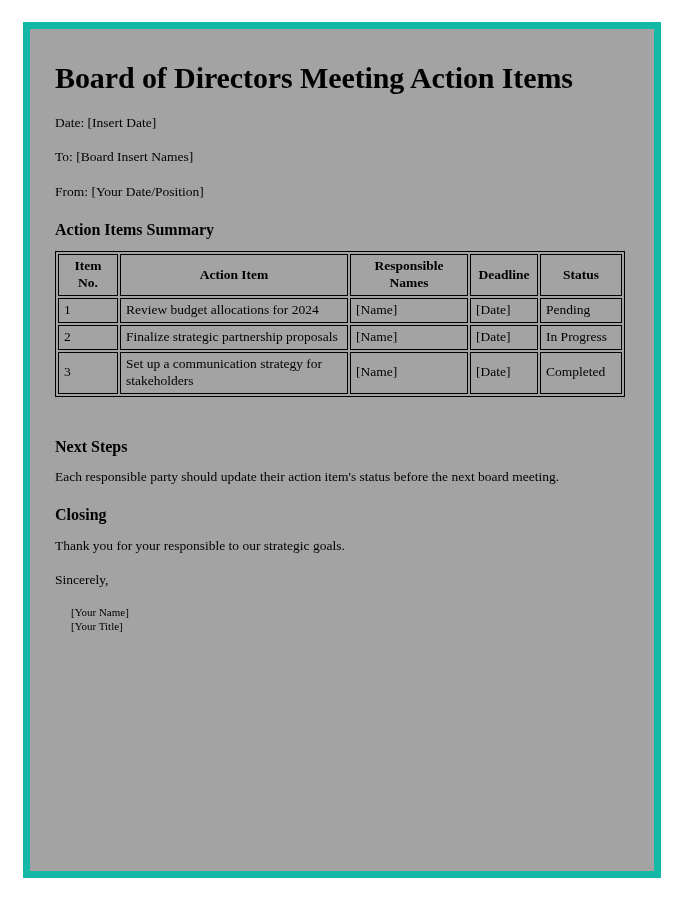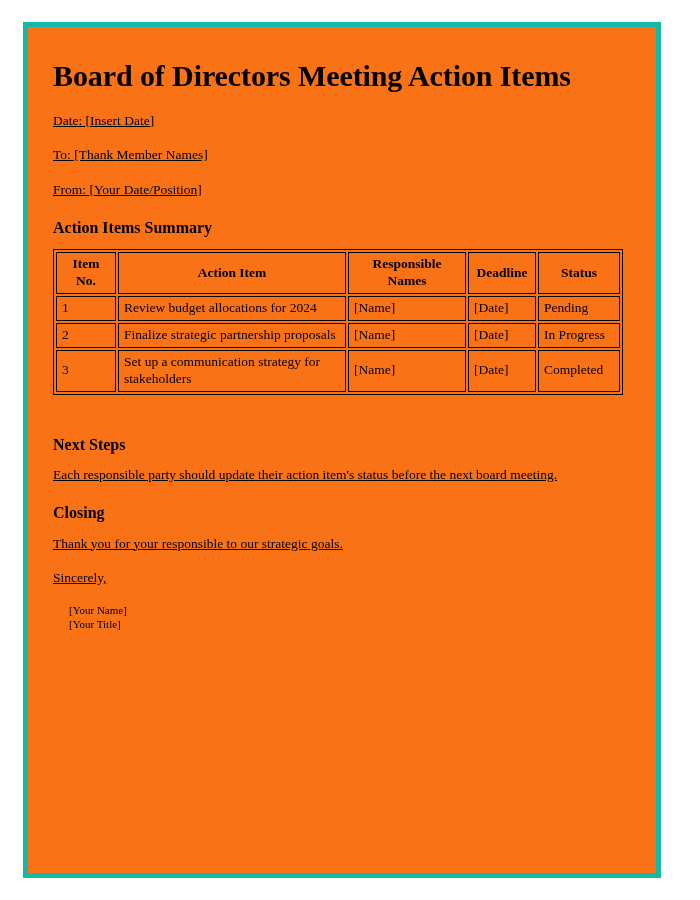--- a/index.html
+++ b/index.html
@@ -14,22 +14,22 @@
     font-family: "Liberation Serif", "DejaVu Serif", serif;
     color: #000000;
   }
 
   .page {
     position: absolute;
     left: 23px;
     top: 22px;
     width: 638px;
     height: 856px;
-    border: 5px solid #14b8a6;
-    background: #f97316;
+    border: 7px solid #14b8a6;
+    background: #a3a3a3;
     box-sizing: border-box;
     overflow: hidden;
   }
 
   .content {
     position: absolute;
     left: 25px;
     top: 20px;
     width: 560px;
   }
@@ -49,21 +49,20 @@
     line-height: 1.2;
     margin: 20px 0 12px 0;
   }
 
   p.meta-line,
   p.body-text {
     font-size: 13.5px;
     line-height: 1.3;
     margin: 0 0 17px 0;
     max-width: 547px;
-    text-decoration: underline;
   }
 
   p.body-text.tight {
     margin-bottom: 14px;
   }
 
   p.signature-block {
     font-size: 11px;
     line-height: 1.35;
     margin: 16px;
@@ -107,21 +106,21 @@
 </head>
 <body>
 
 <div class="page">
   <div class="content">
 
     <h1 class="doc-title">Board of Directors Meeting Action Items</h1>
 
     <p class="meta-line">Date: [Insert Date]</p>
 
-    <p class="meta-line">To: [Thank Member Names]</p>
+    <p class="meta-line">To: [Board Insert Names]</p>
 
     <p class="meta-line">From: [Your Date/Position]</p>
 
     <h2 class="section-title">Action Items Summary</h2>
 
     <table class="action-table">
       <colgroup>
         <col class="col-item">
         <col class="col-action">
         <col class="col-party">

